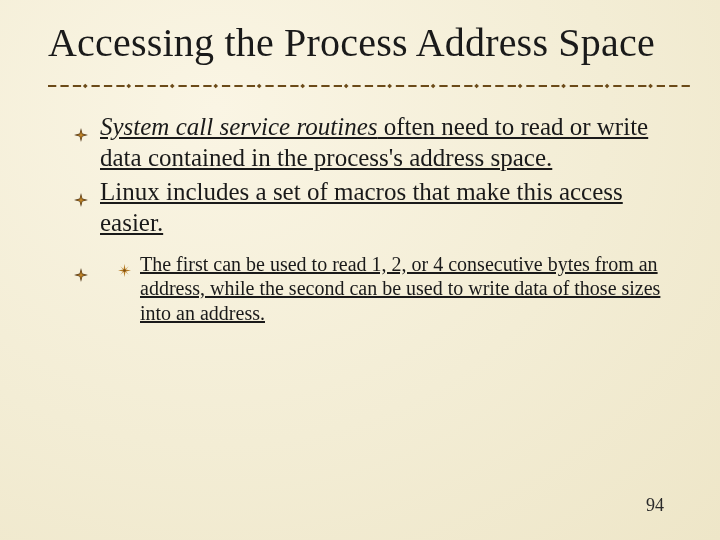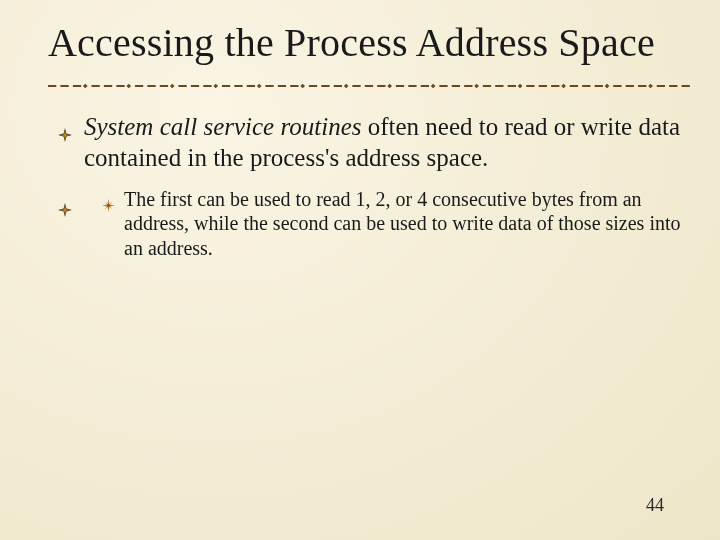--- a/index.html
+++ b/index.html
@@ -29,22 +29,23 @@
   }
   .rule-svg {
     display: block;
     width: 100%;
     height: 8px;
     margin: 0 0 22px 0;
   }
   .rule-svg line { stroke: #6b4a18; stroke-width: 2; }
   ul.level1 {
     list-style: none;
-    margin: 0;
+    margin: 16px;
     padding: 0 0 0 10px;
+    text-decoration: underline;
   }
   ul.level1 > li {
     position: relative;
     padding-left: 26px;
     font-size: 25px;
     line-height: 1.22;
     margin-bottom: 4px;
   }
   ul.level1 > li > .bullet {
     position: absolute;
@@ -167,20 +168,29 @@
       </span>
       <span><span class="emph">System call service routines</span><span> often need to read or write data contained in the process's address space.</span></span>
     </li>
     <li>
       <span class="bullet">
         <svg viewBox="0 0 16 16">
             <polygon points="8,0 9.6,6.4 16,8 9.6,9.6 8,16 6.4,9.6 0,8 6.4,6.4" fill="#4a2f10"></polygon>
             <polygon points="8,2.4 9,7 13.6,8 9,9 8,13.6 7,9 2.4,8 7,7" fill="#c0852a"></polygon>
           </svg>
       </span>
+      <span><span>Linux includes a set of macros that make this access easier.</span></span>
+    </li>
+    <li>
+      <span class="bullet">
+        <svg viewBox="0 0 16 16">
+            <polygon points="8,0 9.6,6.4 16,8 9.6,9.6 8,16 6.4,9.6 0,8 6.4,6.4" fill="#4a2f10"></polygon>
+            <polygon points="8,2.4 9,7 13.6,8 9,9 8,13.6 7,9 2.4,8 7,7" fill="#c0852a"></polygon>
+          </svg>
+      </span>
 
       <ul class="level2">
         <li>
           <span class="bullet">
             <svg viewBox="0 0 14 14">
               <g fill="#b4791f">
                 <polygon points="7,0 8,6 7,7 6,6"></polygon>
                 <polygon points="14,7 8,8 7,7 8,6"></polygon>
                 <polygon points="7,14 6,8 7,7 8,8"></polygon>
                 <polygon points="0,7 6,6 7,7 6,8"></polygon>
@@ -191,14 +201,14 @@
               </g>
               <circle cx="7" cy="7" r="1.3" fill="#7a4a12"></circle>
             </svg>
           </span>
           <span>The first can be used to read 1, 2, or 4 consecutive bytes from an address, while the second can be used to write data of those sizes into an address.</span>
         </li>
       </ul>
     </li>
   </ul>
 
-  <div class="pagenum">44</div>
+  <div class="pagenum">94</div>
 </div>
 
 </body></html>

